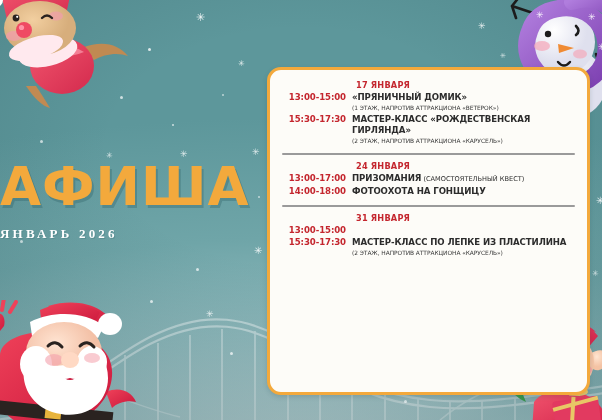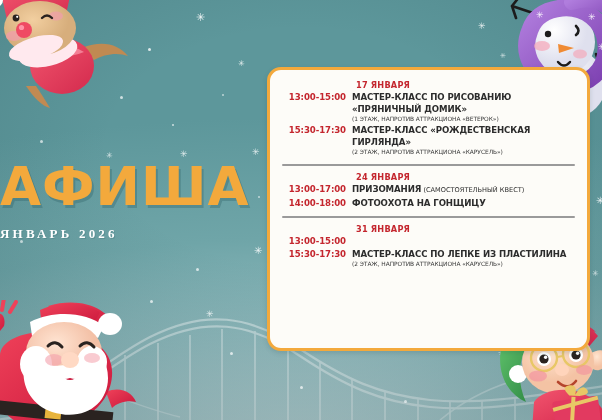--- a/index.html
+++ b/index.html
@@ -47,21 +47,21 @@
     font-size:13px;
     letter-spacing:3.2px;
     color:#ffffff;
     text-shadow:1px 1px 0 rgba(40,90,95,.22);
   }
 
   
   .card {
     position:absolute;
     left:267px; top:67px;
-    width:323px; height:284px;
+    width:323px; height:328px;
     background:#fdfcf8;
     border:3px solid #f3a93c;
     border-radius:14px;
     padding:10px 8px 8px 8px;
     box-shadow:0 2px 5px rgba(25,70,75,.18);
     overflow:hidden;
   }
   .group { padding:0 2px; }
   .date {
     color:#c4262e;
@@ -348,21 +348,20 @@
     <div class="title">АФИША</div>
     <div class="subtitle">ЯНВАРЬ 2026</div>
   </div>
 
   <div class="card" id="schedule-card">
       <div class="group">
         <div class="date">17 ЯНВАРЯ</div>
         <div class="row">
           <div class="time">13:00-15:00</div>
           <div class="ev">
-            <div class="ev-title">МАСТЕР-КЛАСС ПО РИСОВАНИЮ</div>
             <div class="ev-title">«ПРЯНИЧНЫЙ ДОМИК»</div>
             <div class="ev-sub">(1 ЭТАЖ, НАПРОТИВ АТТРАКЦИОНА «ВЕТЕРОК»)</div>
           </div>
         </div>
         <div class="row">
           <div class="time">15:30-17:30</div>
           <div class="ev">
             <div class="ev-title">МАСТЕР-КЛАСС «РОЖДЕСТВЕНСКАЯ ГИРЛЯНДА»</div>
             <div class="ev-sub">(2 ЭТАЖ, НАПРОТИВ АТТРАКЦИОНА «КАРУСЕЛЬ»)</div>
           </div>

